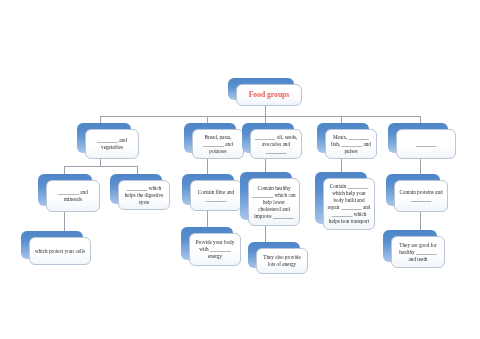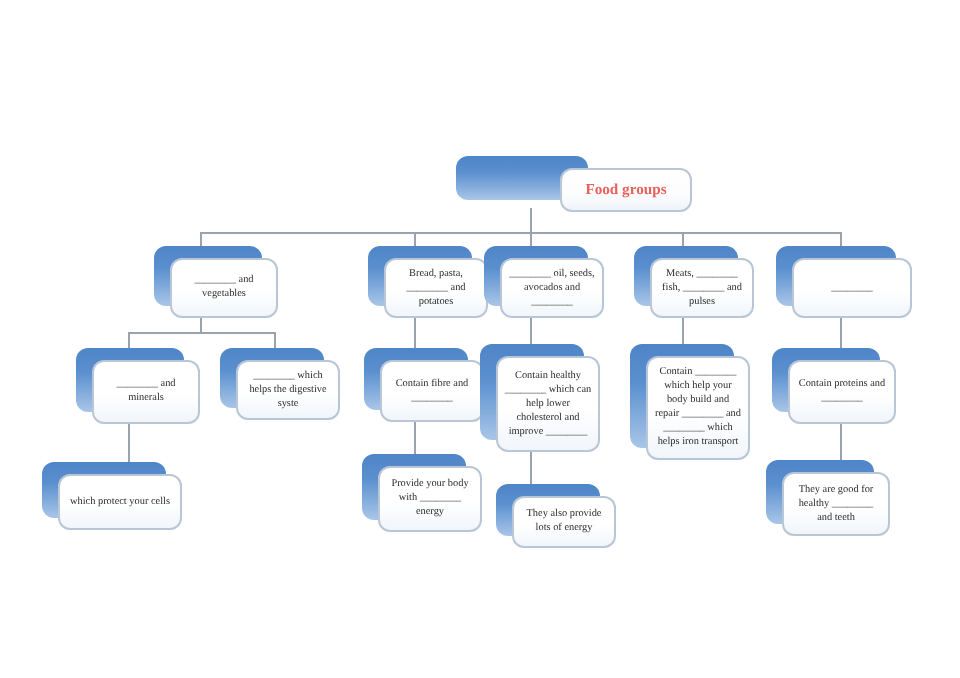--- a/index.html
+++ b/index.html
@@ -45,21 +45,20 @@
   }
   .node .txt{
     font-size:5.2px;
     line-height:7px;
     color:#2b2b2b;
     width:100%;
     word-wrap:break-word;
   }
   .node.root .card{
     background:linear-gradient(180deg,#ffffff 0%,#fdfdfe 60%,#eef3fa 100%);
-    margin-left:44px;
   }
   .node.root .txt{
     font-size:7.6px;
     line-height:10px;
     color:#e8615a;
     font-weight:bold;
   }
 </style>
 </head>
 <body>

